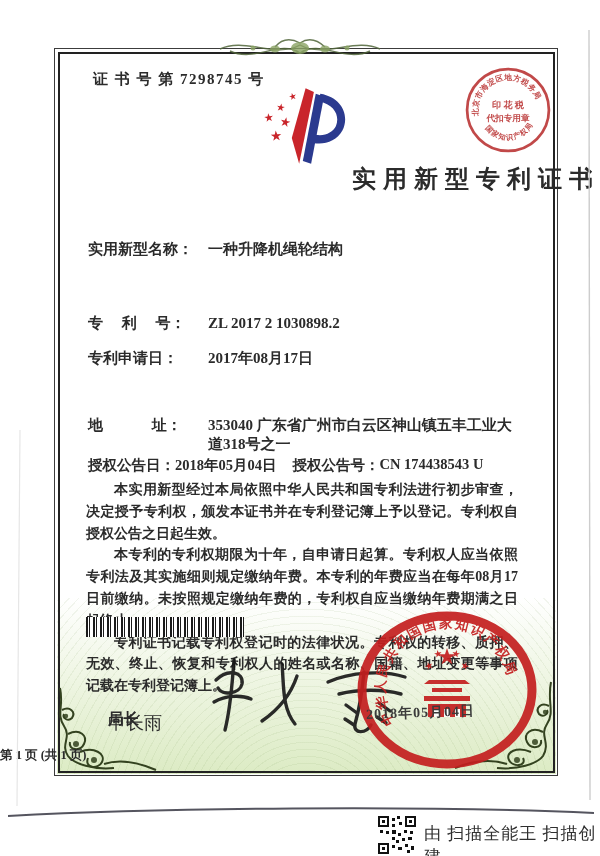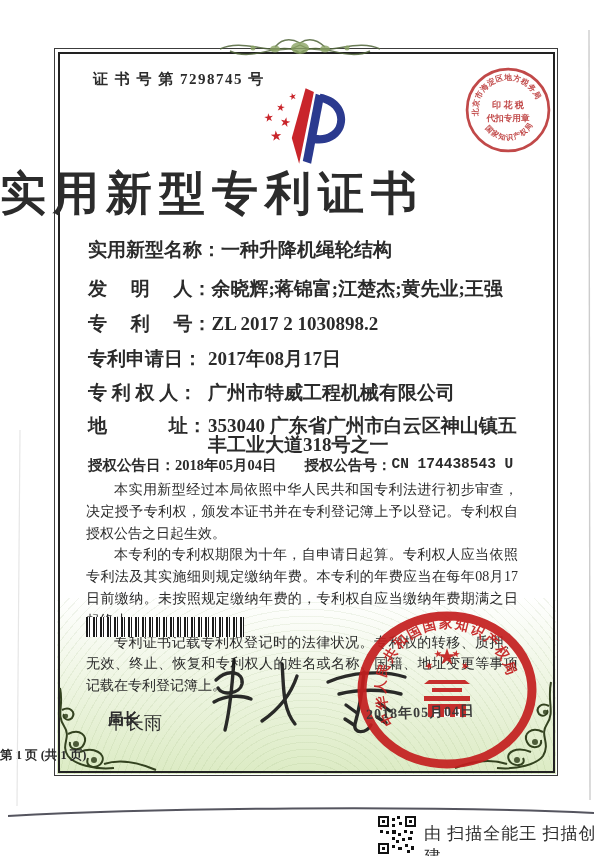--- a/index.html
+++ b/index.html
@@ -9,32 +9,32 @@
   
   .band{position:absolute;left:57px;top:598px;width:499px;height:176px;z-index:1;
         background:
           repeating-radial-gradient(circle at 50% 130%, rgba(125,158,92,.10) 0 1px, rgba(0,0,0,0) 1px 7px),
           linear-gradient(180deg, rgba(232,242,214,0) 0%, rgba(226,238,205,.55) 45%, #dcebc4 100%);}
   .frame-outer{position:absolute;left:54px;top:48px;width:502px;height:726px;
                border:1.5px solid #3c3c3c;z-index:2;}
   .frame-inner{position:absolute;inset:2.5px;border:2px solid #222;}
   .cert-number{position:absolute;left:93px;top:70px;font-size:15px;font-weight:600;
                letter-spacing:1.5px;z-index:4;}
-  .title{position:absolute;left:0;right:0;top:163px;text-align:left;font-size:46px;
+  .title{position:absolute;left:0;right:0;top:163px;text-align:right;font-size:24px;
          font-weight:700;letter-spacing:7px;z-index:4;}
-  .row{position:absolute;left:88px;width:432px;display:flex;font-size:19px;font-weight:600;
+  .row{position:absolute;left:88px;width:432px;display:flex;font-size:15px;font-weight:600;
        line-height:19px;z-index:4;}
   .row .lbl{flex:0 0 120px;white-space:pre;}
   .row .val{flex:1;}
   .row2{position:absolute;left:88px;width:440px;display:flex;font-size:14.5px;font-weight:600;z-index:4;}
   .row2 .pair{display:flex;white-space:pre;}
-  .row2 .pair.second{margin-left:28px;font-family:Liberation Mono, monospace;}
+  .row2 .pair.second{margin-left:16px;}
   .paras{position:absolute;left:86px;top:479px;width:432px;z-index:4;}
   .paras p{margin:0;text-indent:2em;font-size:14px;line-height:21.8px;text-align:justify;
-           font-weight:400;}
+           font-weight:700;}
   .barcode{position:absolute;left:86px;top:617px;width:158px;height:20px;z-index:4;
            background:repeating-linear-gradient(90deg,#1a1a1a 0 2px,#fff 2px 3px,#1a1a1a 3px 4px,
              #fff 4px 7px,#1a1a1a 7px 9px,#fff 9px 10px,#1a1a1a 10px 11px,#fff 11px 14px);}
   .director-title{position:absolute;left:108px;top:686px;font-size:15.5px;font-weight:700;z-index:4;margin-top:23px;}
   .director-name{position:absolute;left:108px;top:711px;font-size:18px;font-weight:400;z-index:4;text-align:right;}
   .page-footer{position:absolute;left:0;right:0;top:747px;text-align:left;font-size:12.5px;
                font-weight:600;z-index:4;}
   .sig{position:absolute;left:198px;top:650px;z-index:4;}
   .logo{position:absolute;left:255px;top:84px;z-index:4;}
   .tax-seal{position:absolute;left:458px;top:60px;z-index:5;opacity:.88;}
@@ -108,35 +108,27 @@
       <use href="#star5" transform="translate(23,56) scale(6) rotate(-5)"></use>
     </g>
   </svg>
 
   <div class="title">实用新型专利证书</div>
 
   <div class="row" style="top:240px">
     <span class="lbl">实用新型名称：</span>
     <span class="val">一种升降机绳轮结构</span>
   </div>
-  <div class="row" style="top:279px">
-    <span class="lbl">发　 明　 人：</span>
-    <span class="val">余晓辉;蒋锦富;江楚杰;黄先业;王强</span>
-  </div>
   <div class="row" style="top:314px">
     <span class="lbl">专　 利　 号：</span>
     <span class="val">ZL 2017 2 1030898.2</span>
   </div>
   <div class="row" style="top:349px">
     <span class="lbl">专利申请日：</span>
     <span class="val">2017年08月17日</span>
-  </div>
-  <div class="row" style="top:383px">
-    <span class="lbl">专 利 权 人：</span>
-    <span class="val">广州市特威工程机械有限公司</span>
   </div>
   <div class="row" style="top:416px">
     <span class="lbl">地　　　 址：</span>
     <span class="val">353040 广东省广州市白云区神山镇五丰工业大道318号之一</span>
   </div>
   <div class="row2" style="top:456px">
     <span class="pair">
       <span>授权公告日：</span>
       <span>2018年05月04日</span>
     </span>

